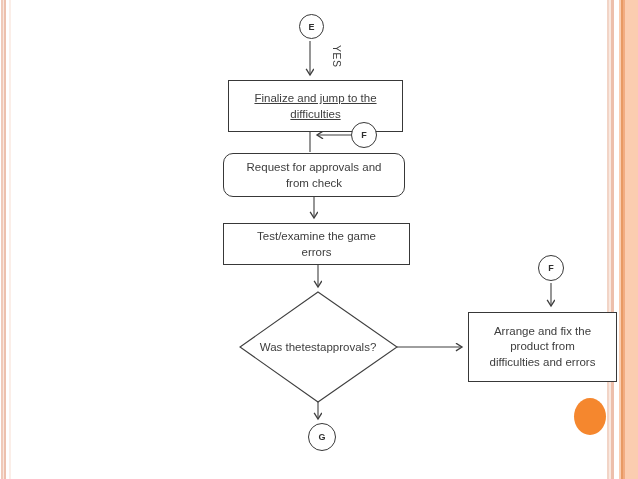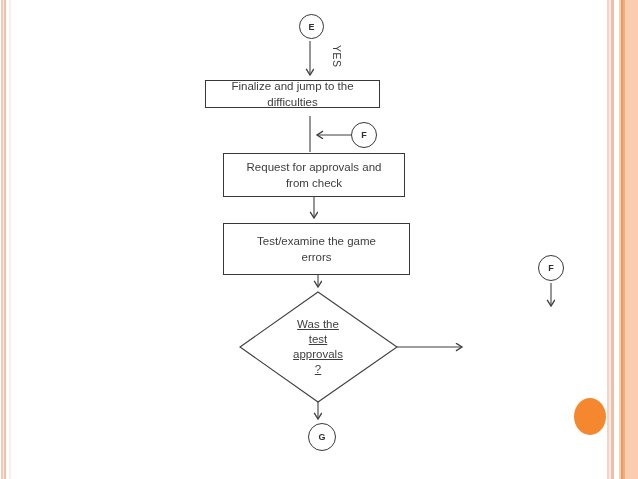--- a/index.html
+++ b/index.html
@@ -31,32 +31,32 @@
   .box{
     border:1.3px solid #383838;display:flex;flex-direction:column;
     align-items:center;justify-content:center;text-align:center;
     font-size:11.5px;line-height:16px;color:#3d3d3d;
   }
   .circle{
     border:1.3px solid #383838;border-radius:50%;
     display:flex;align-items:center;justify-content:center;
     font-size:9px;font-weight:bold;color:#2f2f2f;
   }
-  #box-finalize{left:205px;top:80px;width:175px;height:28px;}
-  #box-request{left:223px;top:153px;width:182px;height:44px;}
-  #box-test{left:223px;top:223px;width:187px;height:52px;}
+  #box-finalize{left:228px;top:80px;width:175px;height:52px;text-decoration:underline;}
+  #box-request{left:223px;top:153px;width:182px;height:44px;border-radius:10px;}
+  #box-test{left:223px;top:223px;width:187px;height:42px;}
   #box-arrange{left:468px;top:312px;width:149px;height:70px;line-height:15.5px;}
   #circle-e{left:299px;top:14px;width:25px;height:25px;}
   #circle-f-mid{left:351px;top:122px;width:26px;height:26px;}
   #circle-f-right{left:538px;top:255px;width:26px;height:26px;}
   #circle-g{left:308px;top:423px;width:28px;height:28px;}
   #diamond-text{
     left:258px;top:315px;width:120px;height:64px;background:transparent;
-    display:flex;flex-direction:column;align-items:center;justify-content:center;
-    text-align:center;font-size:11.5px;line-height:15px;z-index:4;text-decoration:underline;
+    display:flex;flex-direction:row;align-items:center;justify-content:center;
+    text-align:center;font-size:11.5px;line-height:15px;z-index:4;
   }
   #yes-label{
     left:331px;top:45px;background:transparent;
     writing-mode:vertical-rl;font-size:10.5px;color:#3d3d3d;letter-spacing:0.5px;
   }
 </style>
 </head>
 <body>
 
 <div id="canvas">
@@ -117,14 +117,19 @@
   </div>
 
   <div id="circle-g" class="node circle">
     <span>G</span>
   </div>
 
   <div id="circle-f-right" class="node circle">
     <span>F</span>
   </div>
 
+  <div id="box-arrange" class="node box">
+    <div>Arrange and fix the</div>
+    <div>product from</div>
+    <div>difficulties and errors</div>
+  </div>
 
 </div>
 
 </body></html>

